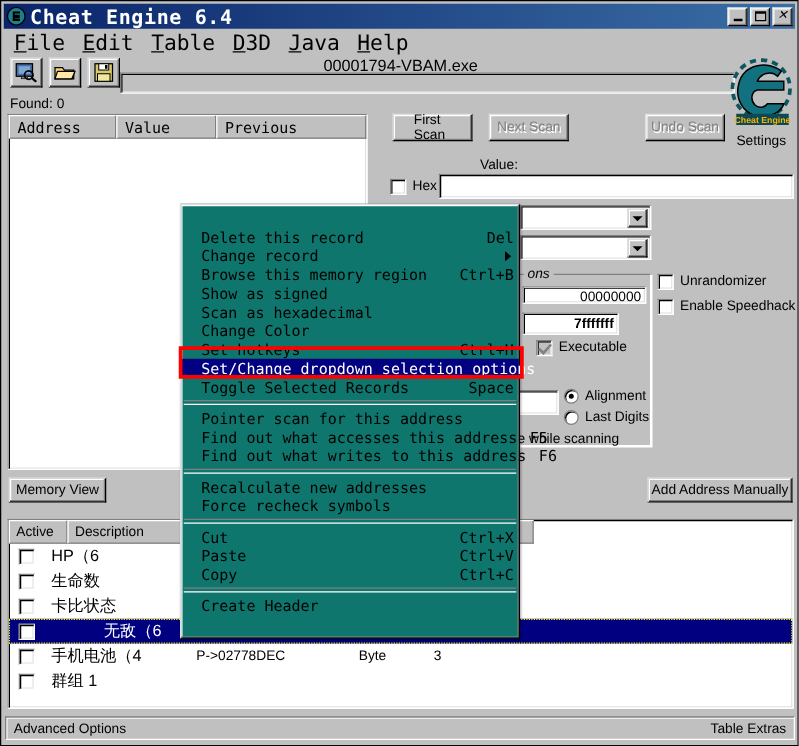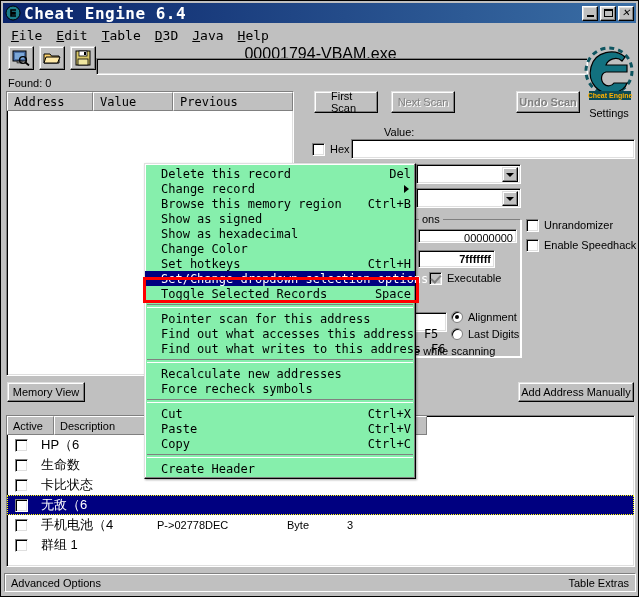--- a/index.html
+++ b/index.html
@@ -71,21 +71,21 @@
   .menubar {
     position: absolute;
     left: 3px; top: 25px;
     width: 631px; height: 18px;
     display: flex;
     align-items: center;
     background: #c0c0c0;
   }
   .menubar .mi {
     font-family: "DejaVu Sans Mono", monospace;
-    font-size: 13px;
+    font-size: 17px;
     color: #000;
     padding: 1px 7px;
     white-space: nowrap;
   }
   .menubar .mi u { text-decoration: underline; }
 
   
   .tbtn {
     position: absolute;
     width: 26px; height: 24px;
@@ -94,21 +94,21 @@
     border-right-color: #000; border-bottom-color: #000;
     box-shadow: inset -1px -1px 0 #808080, inset 1px 1px 0 #ffffff;
     box-sizing: border-box;
   }
   .tb-ico { position: absolute; left: 3px; top: 3px; width: 18px; height: 16px; }
 
   .proc-title {
     position: absolute;
     left: 0; top: 44px; width: 639px;
     text-align: center;
-    font-size: 16px;
+    font-size: 13px;
     color: #000;
   }
   .proc-field {
     position: absolute;
     left: 95px; top: 57px;
     width: 492px; height: 17px;
     background: #c0c0c0;
     border: 1px solid #808080;
     border-right-color: #fff; border-bottom-color: #fff;
     box-shadow: inset 1px 1px 0 #000, inset -1px -1px 0 #dfdfdf;
@@ -287,21 +287,21 @@
     height: 19px;
     white-space: nowrap;
     overflow: hidden;
   }
   .al-row {
     display: flex;
     height: 20px;
     align-items: center;
     position: relative;
   }
-  .al-row.selected { background: #000080; }
+  .al-row.selected { background: #000080; gap: 42px; }
   .al-row.selected .al-desc,
   .al-row.selected .al-cell { color: #ffffff; }
   .al-row.selected::after {
     content: "";
     position: absolute; left: 0; top: 0; right: 0; bottom: 0;
     border: 1px dotted #ffff00;
     pointer-events: none;
   }
   .al-check {
     width: 28px;
@@ -347,26 +347,26 @@
     justify-content: space-between;
     padding: 0 6px;
     font-size: 11px; color: #000;
   }
 
   
   .ctxmenu {
     position: absolute;
     left: 143px; top: 162px;
     width: 272px;
-    background: #86efac;
+    background: #0f766e;
     border: 1px solid #dfdfdf;
     border-right-color: #000; border-bottom-color: #000;
     box-shadow: inset -1px -1px 0 #808080, inset 1px 1px 0 #ffffff, 1px 1px 2px rgba(0,0,0,0.35);
     box-sizing: border-box;
-    padding: 2px 0;
+    padding: 18px 0;
   }
   .cm-item {
     display: flex;
     align-items: center;
     height: 15px;
     padding: 0 4px 0 16px;
     font-family: "DejaVu Sans Mono", monospace;
     font-size: 12px;
     color: #000;
     white-space: nowrap;
@@ -469,21 +469,21 @@
   <div class="foundlist">
     <div class="fl-head">
       <div class="fl-col" style="width:86px;">Address</div>
       <div class="fl-col" style="width:80px;">Value</div>
       <div class="fl-col" style="width:120px;">Previous</div>
     </div>
   </div>
 
   <div class="btn" style="left:313px; top:90px; width:64px; height:22px;padding-left:16px;">First Scan</div>
   <div class="btn disabled" style="left:390px; top:90px; width:64px; height:22px;">Next Scan</div>
-  <div class="btn disabled" style="left:515px; top:90px; width:64px; height:22px;font-weight:bold;">Undo Scan</div>
+  <div class="btn disabled" style="left:515px; top:90px; width:64px; height:22px;">Undo Scan</div>
 
   <div class="ce-logo">
     <svg width="54" height="60" viewBox="0 0 54 60">
       <g fill="none" stroke="#0e5560" stroke-width="3">
         <circle cx="28" cy="26" r="23" stroke-dasharray="5 4"></circle>
       </g>
       <path d="M44 12 C34 3, 14 6, 10 22 C6 38, 18 50, 32 48 C40 47, 45 42, 46 38
                L33 38 C31 41, 26 42, 23 39 C19 35, 20 28, 25 27 L46 27 L46 20 L25 20
                C27 14, 36 11, 41 16 Z" fill="#12717f" stroke="#000" stroke-width="1.2"></path>
       <rect x="8" y="46" width="42" height="9" fill="#0b4a54"></rect>
@@ -504,21 +504,21 @@
       </span>
   </div>
   <div class="combo" style="left:415px; top:187px; width:105px; height:20px;">
     <span></span>
     <span class="combo-arrow">
         <i class="arrow-dn"></i>
       </span>
   </div>
 
   <div class="groupbox" style="left:413px; top:218px; width:107px; height:138px;"></div>
-  <div class="group-title" style="left:418px; top:212px;">ons</div>
+  <div class="group-title" style="left:418px; top:212px;font-style:italic;">ons</div>
   <div class="tfield" style="left:417px; top:228px; width:99px; height:14px;">00000000</div>
   <div class="tfield" style="left:417px; top:249px; width:77px; height:18px;font-weight:bold;">7fffffff</div>
   <div class="cb gray checked" style="left:428px; top:271px;"></div>
   <div class="lbl" style="left:446px; top:271px;">Executable</div>
 
   <div class="tfield" style="left:413px; top:311px; width:33px; height:20px;"></div>
   <div class="radio sel" style="left:450px; top:310px;"></div>
   <div class="lbl" style="left:467px; top:310px;">Alignment</div>
   <div class="radio" style="left:450px; top:327px;"></div>
   <div class="lbl" style="left:467px; top:327px;">Last Digits</div>
@@ -613,21 +613,21 @@
         <span class="cm-sub"></span>
       </div>
       <div class="cm-item">
         <span class="cm-label">Browse this memory region</span>
         <span class="cm-accel">Ctrl+B</span>
       </div>
       <div class="cm-item">
         <span class="cm-label">Show as signed</span>
       </div>
       <div class="cm-item">
-        <span class="cm-label">Show as hexadecimal</span>
+        <span class="cm-label">Scan as hexadecimal</span>
       </div>
       <div class="cm-item">
         <span class="cm-label">Change Color</span>
       </div>
       <div class="cm-item">
         <span class="cm-label">Set hotkeys</span>
         <span class="cm-accel">Ctrl+H</span>
       </div>
       <div class="cm-item highlight">
         <span class="cm-label">Set/Change dropdown selection options</span>

